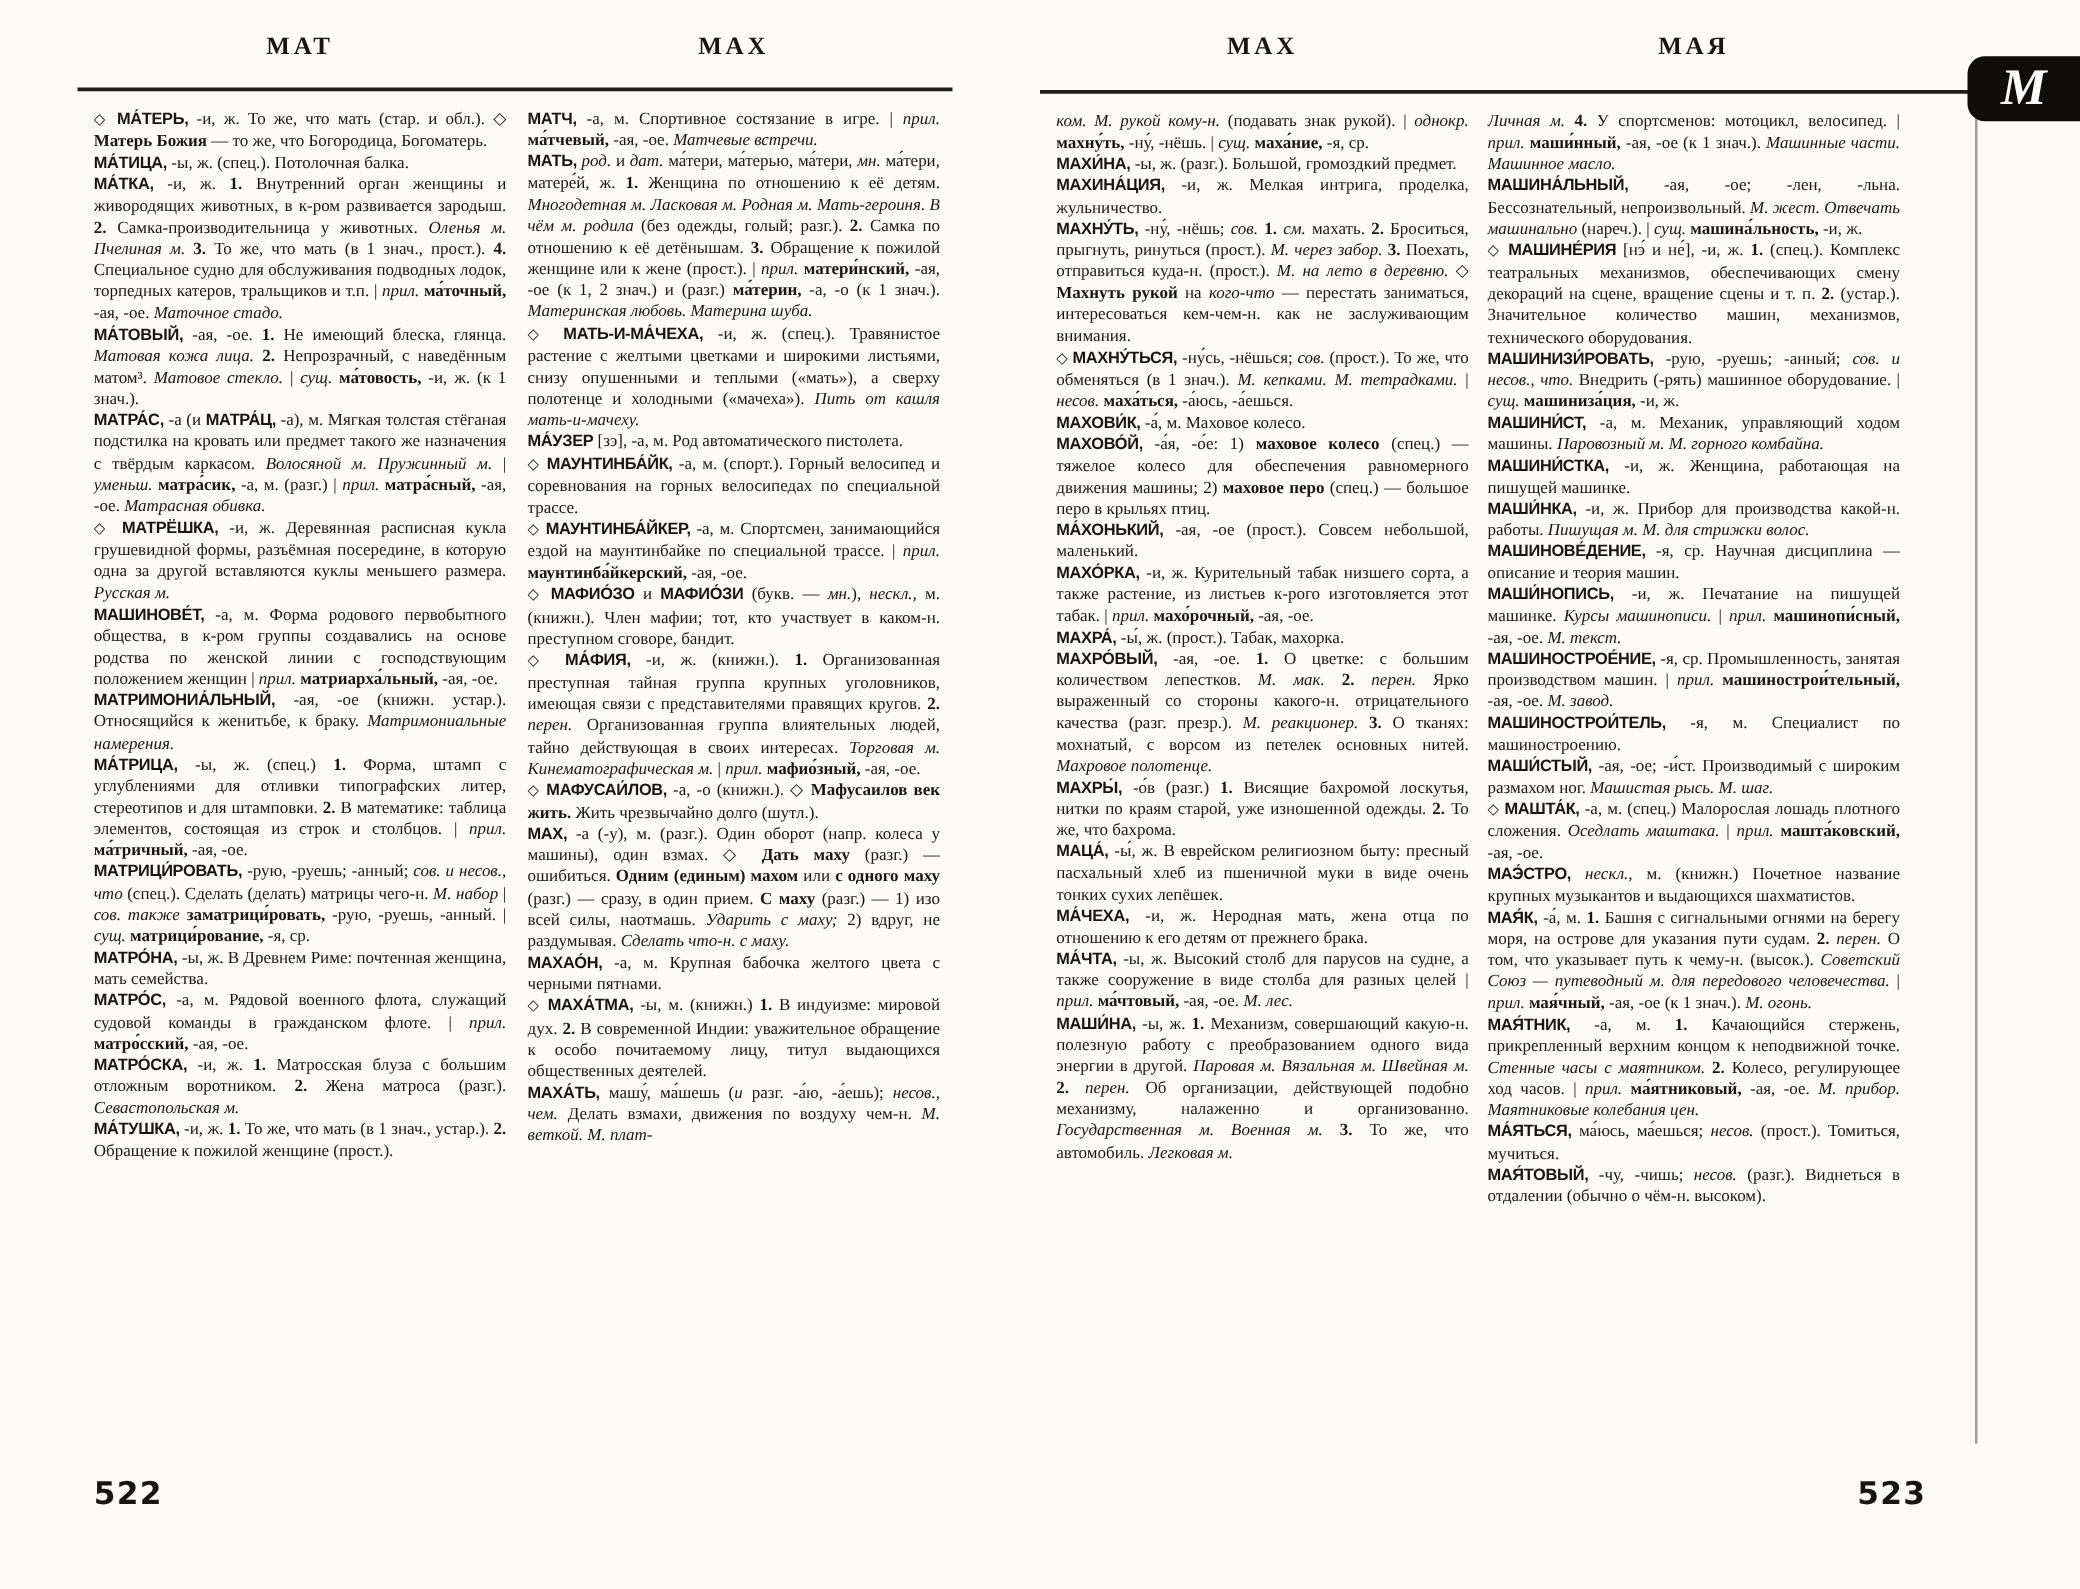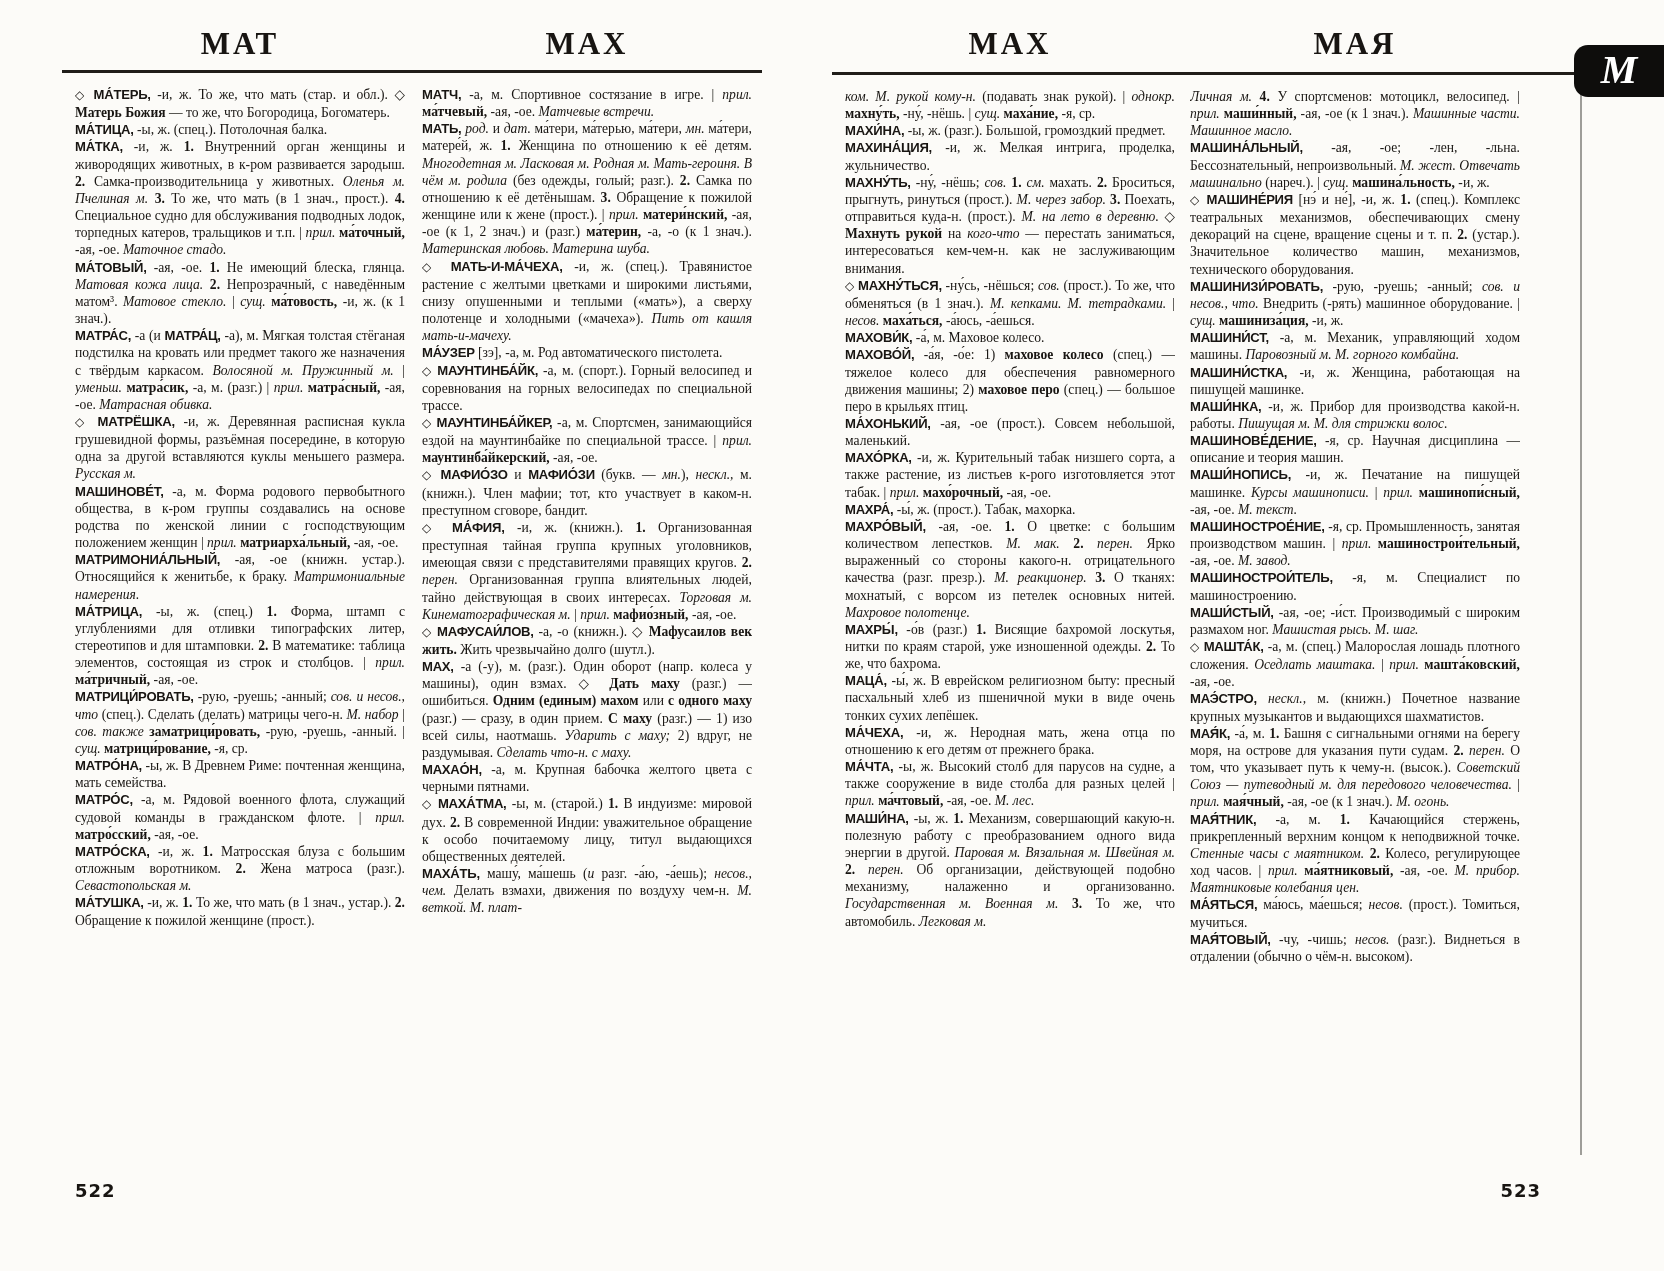--- a/index.html
+++ b/index.html
@@ -5,36 +5,36 @@
   * { margin:0; padding:0; box-sizing:border-box; }
   html,body { background:#e8e6e1; }
   .sheet {
     position:relative; width:1664px; height:1271px;
     background:#fcfbf8; overflow:hidden;
     font-family:"Liberation Serif", serif; color:#181512;
   }
   .runhead {
     position:absolute; top:26px; text-align:center;
     font-family:"Liberation Serif", serif; font-weight:bold;
-    font-size:31px; letter-spacing:3px;
+    font-size:20px; letter-spacing:3px;
   }
   .rule { position:absolute; height:3px; background:#201d19; }
   .edge-line { position:absolute; width:2px; background:rgba(45,42,38,.45); }
   .col {
     position:absolute; width:330px; height:1094px; overflow:hidden;
     font-size:13.6px; line-height:17.15px; text-align:justify;
   }
   .entry { margin:0; }
   .seg-h { font-family:"Liberation Sans", sans-serif; font-weight:bold; font-size:13.1px; letter-spacing:-0.25px; }
   .seg-b { font-weight:bold; }
   .seg-i { font-style:italic; }
   .seg-d { font-size:12px; }
   .pagenum {
     position:absolute; top:1180px;
-    font-family:"DejaVu Sans", sans-serif; font-weight:bold; font-size:18px;
+    font-family:"DejaVu Sans", sans-serif; font-weight:bold; font-size:25px;
     letter-spacing:1px;
   }
   .pagenum.left  { left:75px; }
   .pagenum.right { left:1455px; width:86px; text-align:right; }
   .tab {
     position:absolute; top:45px; right:0; width:90px; height:52px;
     background:#0e0d0c; border-radius:14px 0 0 14px;
     display:flex; align-items:center; justify-content:center;
   }
   .tab span {
@@ -82,21 +82,21 @@
       <p class="entry"><span class="seg-h">МАТЬ,</span><span class="seg-p"> </span><span class="seg-i">род.</span><span class="seg-p"> и </span><span class="seg-i">дат.</span><span class="seg-p"> ма́тери, ма́терью, ма́тери, </span><span class="seg-i">мн.</span><span class="seg-p"> ма́тери, матере́й, ж. </span><span class="seg-b">1.</span><span class="seg-p"> Женщина по отношению к её детям. </span><span class="seg-i">Многодетная м. Ласковая м. Родная м. Мать-героиня. В чём м. родила</span><span class="seg-p"> (без одежды, голый; разг.). </span><span class="seg-b">2.</span><span class="seg-p"> Самка по отношению к её детёнышам. </span><span class="seg-b">3.</span><span class="seg-p"> Обращение к пожилой женщине или к жене (прост.). | </span><span class="seg-i">прил.</span><span class="seg-p"> </span><span class="seg-b">матери́нский,</span><span class="seg-p"> -ая, -ое (к 1, 2 знач.) и (разг.) </span><span class="seg-b">ма́терин,</span><span class="seg-p"> -а, -о (к 1 знач.). </span><span class="seg-i">Материнская любовь. Материна шуба.</span></p>
       <p class="entry"><span class="seg-d">◇ </span><span class="seg-h">МАТЬ-И-МА́ЧЕХА,</span><span class="seg-p"> -и, ж. (спец.). Травянистое растение с желтыми цветками и широкими листьями, снизу опушенными и теплыми («мать»), а сверху полотенце и холодными («мачеха»). </span><span class="seg-i">Пить от кашля мать-и-мачеху.</span></p>
       <p class="entry"><span class="seg-h">МА́УЗЕР</span><span class="seg-p"> [зэ], -а, м. Род автоматического пистолета.</span></p>
       <p class="entry"><span class="seg-d">◇ </span><span class="seg-h">МАУНТИНБА́ЙК,</span><span class="seg-p"> -а, м. (спорт.). Горный велосипед и соревнования на горных велосипедах по специальной трассе.</span></p>
       <p class="entry"><span class="seg-d">◇ </span><span class="seg-h">МАУНТИНБА́ЙКЕР,</span><span class="seg-p"> -а, м. Спортсмен, занимающийся ездой на маунтинбайке по специальной трассе. | </span><span class="seg-i">прил.</span><span class="seg-p"> </span><span class="seg-b">маунтинба́йкерский,</span><span class="seg-p"> -ая, -ое.</span></p>
       <p class="entry"><span class="seg-d">◇ </span><span class="seg-h">МАФИО́ЗО</span><span class="seg-p"> и </span><span class="seg-h">МАФИО́ЗИ</span><span class="seg-p"> (букв. — </span><span class="seg-i">мн.</span><span class="seg-p">), </span><span class="seg-i">нескл.,</span><span class="seg-p"> м. (книжн.). Член мафии; тот, кто участвует в каком-н. преступном сговоре, бандит.</span></p>
       <p class="entry"><span class="seg-d">◇ </span><span class="seg-h">МА́ФИЯ,</span><span class="seg-p"> -и, ж. (книжн.). </span><span class="seg-b">1.</span><span class="seg-p"> Организованная преступная тайная группа крупных уголовников, имеющая связи с представителями правящих кругов. </span><span class="seg-b">2.</span><span class="seg-p"> </span><span class="seg-i">перен.</span><span class="seg-p"> Организованная группа влиятельных людей, тайно действующая в своих интересах. </span><span class="seg-i">Торговая м. Кинематографическая м.</span><span class="seg-p"> | </span><span class="seg-i">прил.</span><span class="seg-p"> </span><span class="seg-b">мафио́зный,</span><span class="seg-p"> -ая, -ое.</span></p>
       <p class="entry"><span class="seg-d">◇ </span><span class="seg-h">МАФУСАИ́ЛОВ,</span><span class="seg-p"> -а, -о (книжн.). ◇ </span><span class="seg-b">Мафусаилов век жить.</span><span class="seg-p"> Жить чрезвычайно долго (шутл.).</span></p>
       <p class="entry"><span class="seg-h">МАХ,</span><span class="seg-p"> -а (-у), м. (разг.). Один оборот (напр. колеса у машины), один взмах. ◇ </span><span class="seg-b">Дать маху</span><span class="seg-p"> (разг.) — ошибиться. </span><span class="seg-b">Одним (единым) махом</span><span class="seg-p"> или </span><span class="seg-b">с одного маху</span><span class="seg-p"> (разг.) — сразу, в один прием. </span><span class="seg-b">С маху</span><span class="seg-p"> (разг.) — 1) изо всей силы, наотмашь. </span><span class="seg-i">Ударить с маху;</span><span class="seg-p"> 2) вдруг, не раздумывая. </span><span class="seg-i">Сделать что-н. с маху.</span></p>
       <p class="entry"><span class="seg-h">МАХАО́Н,</span><span class="seg-p"> -а, м. Крупная бабочка желтого цвета с черными пятнами.</span></p>
-      <p class="entry"><span class="seg-d">◇ </span><span class="seg-h">МАХА́ТМА,</span><span class="seg-p"> -ы, м. (старой.) </span><span class="seg-b">1.</span><span class="seg-p"> В индуизме: мировой дух. </span><span class="seg-b">2.</span><span class="seg-p"> В современной Индии: уважительное обращение к особо почитаемому лицу, титул выдающихся общественных деятелей.</span></p>
+      <p class="entry"><span class="seg-d">◇ </span><span class="seg-h">МАХА́ТМА,</span><span class="seg-p"> -ы, м. (книжн.) </span><span class="seg-b">1.</span><span class="seg-p"> В индуизме: мировой дух. </span><span class="seg-b">2.</span><span class="seg-p"> В современной Индии: уважительное обращение к особо почитаемому лицу, титул выдающихся общественных деятелей.</span></p>
       <p class="entry"><span class="seg-h">МАХА́ТЬ,</span><span class="seg-p"> машу́, ма́шешь (</span><span class="seg-i">и</span><span class="seg-p"> разг. -а́ю, -а́ешь); </span><span class="seg-i">несов., чем.</span><span class="seg-p"> Делать взмахи, движения по воздуху чем-н. </span><span class="seg-i">М. веткой. М. плат-</span></p>
     </div>
   <div class="col" style="left:845px;top:88px">
       <p class="entry"><span class="seg-i">ком. М. рукой кому-н.</span><span class="seg-p"> (подавать знак рукой). | </span><span class="seg-i">однокр.</span><span class="seg-p"> </span><span class="seg-b">махну́ть,</span><span class="seg-p"> -ну́, -нёшь. | </span><span class="seg-i">сущ.</span><span class="seg-p"> </span><span class="seg-b">маха́ние,</span><span class="seg-p"> -я, ср.</span></p>
       <p class="entry"><span class="seg-h">МАХИ́НА,</span><span class="seg-p"> -ы, ж. (разг.). Большой, громоздкий предмет.</span></p>
       <p class="entry"><span class="seg-h">МАХИНА́ЦИЯ,</span><span class="seg-p"> -и, ж. Мелкая интрига, проделка, жульничество.</span></p>
       <p class="entry"><span class="seg-h">МАХНУ́ТЬ,</span><span class="seg-p"> -ну́, -нёшь; </span><span class="seg-i">сов.</span><span class="seg-p"> </span><span class="seg-b">1.</span><span class="seg-p"> </span><span class="seg-i">см.</span><span class="seg-p"> махать. </span><span class="seg-b">2.</span><span class="seg-p"> Броситься, прыгнуть, ринуться (прост.). </span><span class="seg-i">М. через забор.</span><span class="seg-p"> </span><span class="seg-b">3.</span><span class="seg-p"> Поехать, отправиться куда-н. (прост.). </span><span class="seg-i">М. на лето в деревню.</span><span class="seg-p"> ◇ </span><span class="seg-b">Мах­нуть рукой</span><span class="seg-p"> на </span><span class="seg-i">кого-что</span><span class="seg-p"> — перестать заниматься, интересоваться кем-чем-н. как не заслуживающим внимания.</span></p>
       <p class="entry"><span class="seg-d">◇ </span><span class="seg-h">МАХНУ́ТЬСЯ,</span><span class="seg-p"> -ну́сь, -нёшься; </span><span class="seg-i">сов.</span><span class="seg-p"> (прост.). То же, что обменяться (в 1 знач.). </span><span class="seg-i">М. кепками. М. тетрадками.</span><span class="seg-p"> | </span><span class="seg-i">несов.</span><span class="seg-p"> </span><span class="seg-b">маха́ться,</span><span class="seg-p"> -а́юсь, -а́ешься.</span></p>
       <p class="entry"><span class="seg-h">МАХОВИ́К,</span><span class="seg-p"> -а́, м. Маховое колесо.</span></p>
       <p class="entry"><span class="seg-h">МАХОВО́Й,</span><span class="seg-p"> -а́я, -о́е: 1) </span><span class="seg-b">маховое колесо</span><span class="seg-p"> (спец.) — тяжелое колесо для обеспечения равномерного движения машины; 2) </span><span class="seg-b">ма­ховое перо</span><span class="seg-p"> (спец.) — большое перо в крыльях птиц.</span></p>

